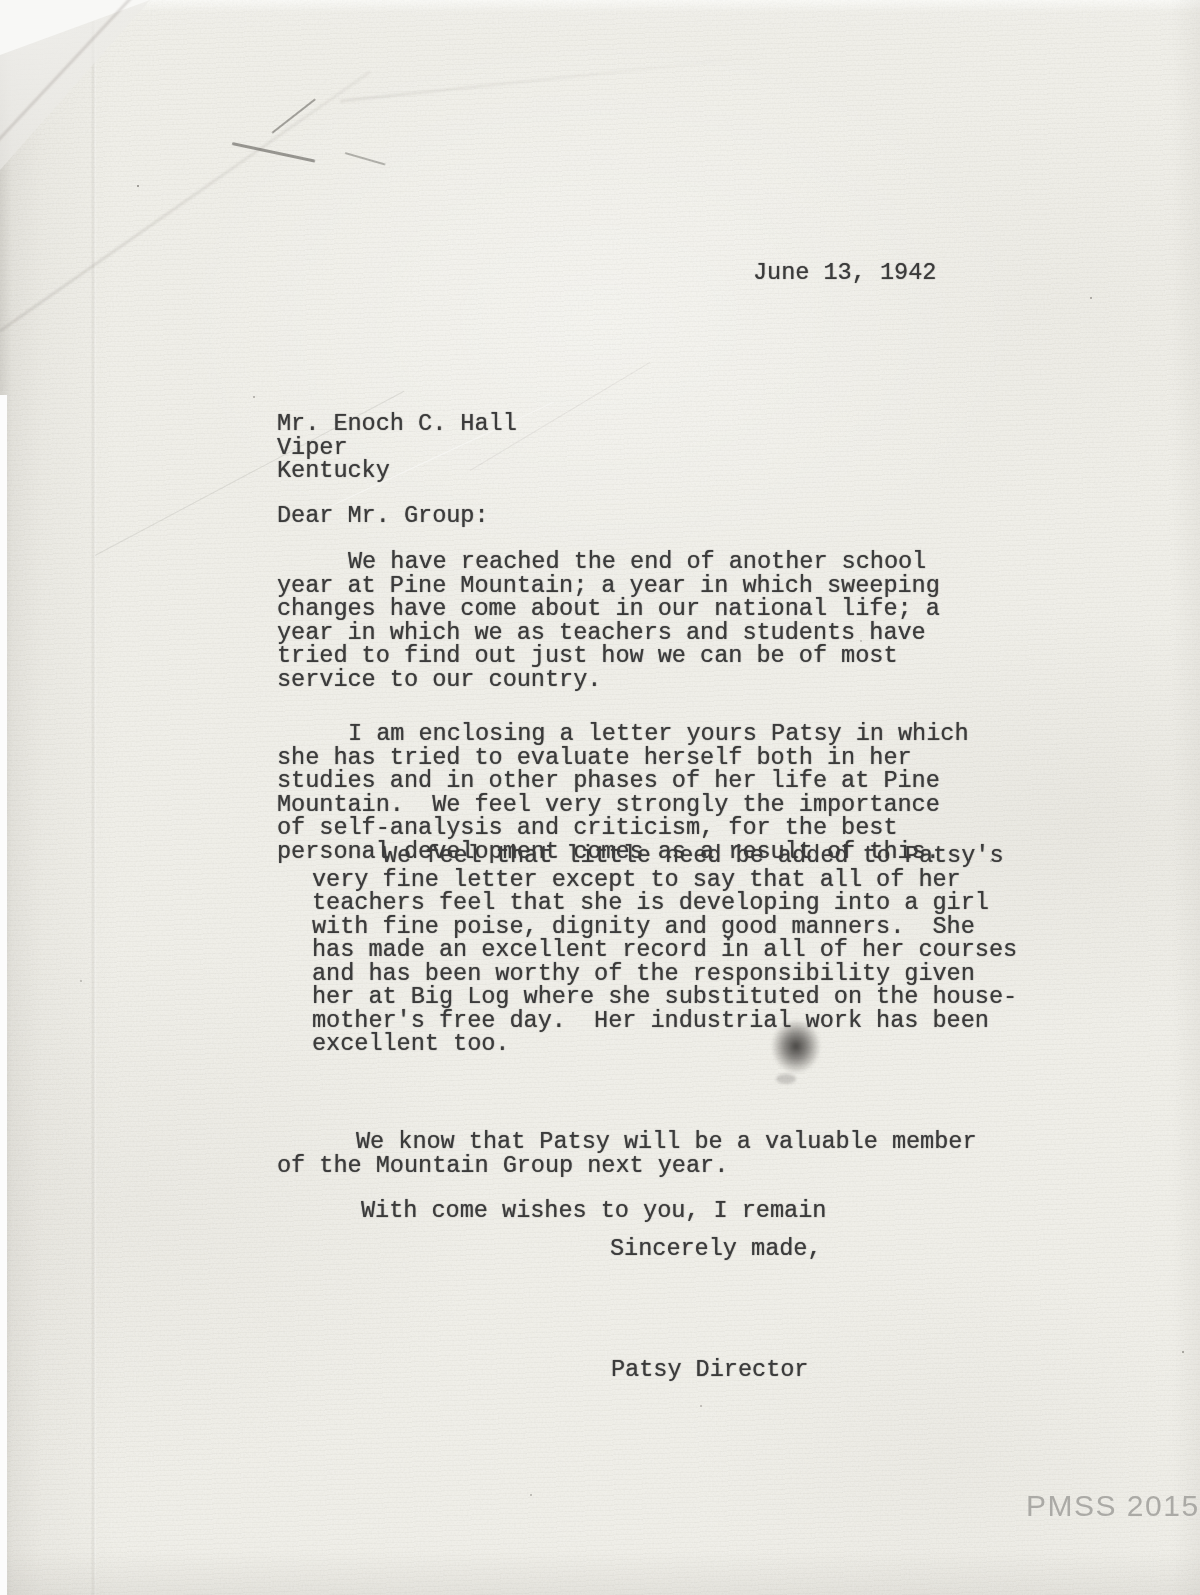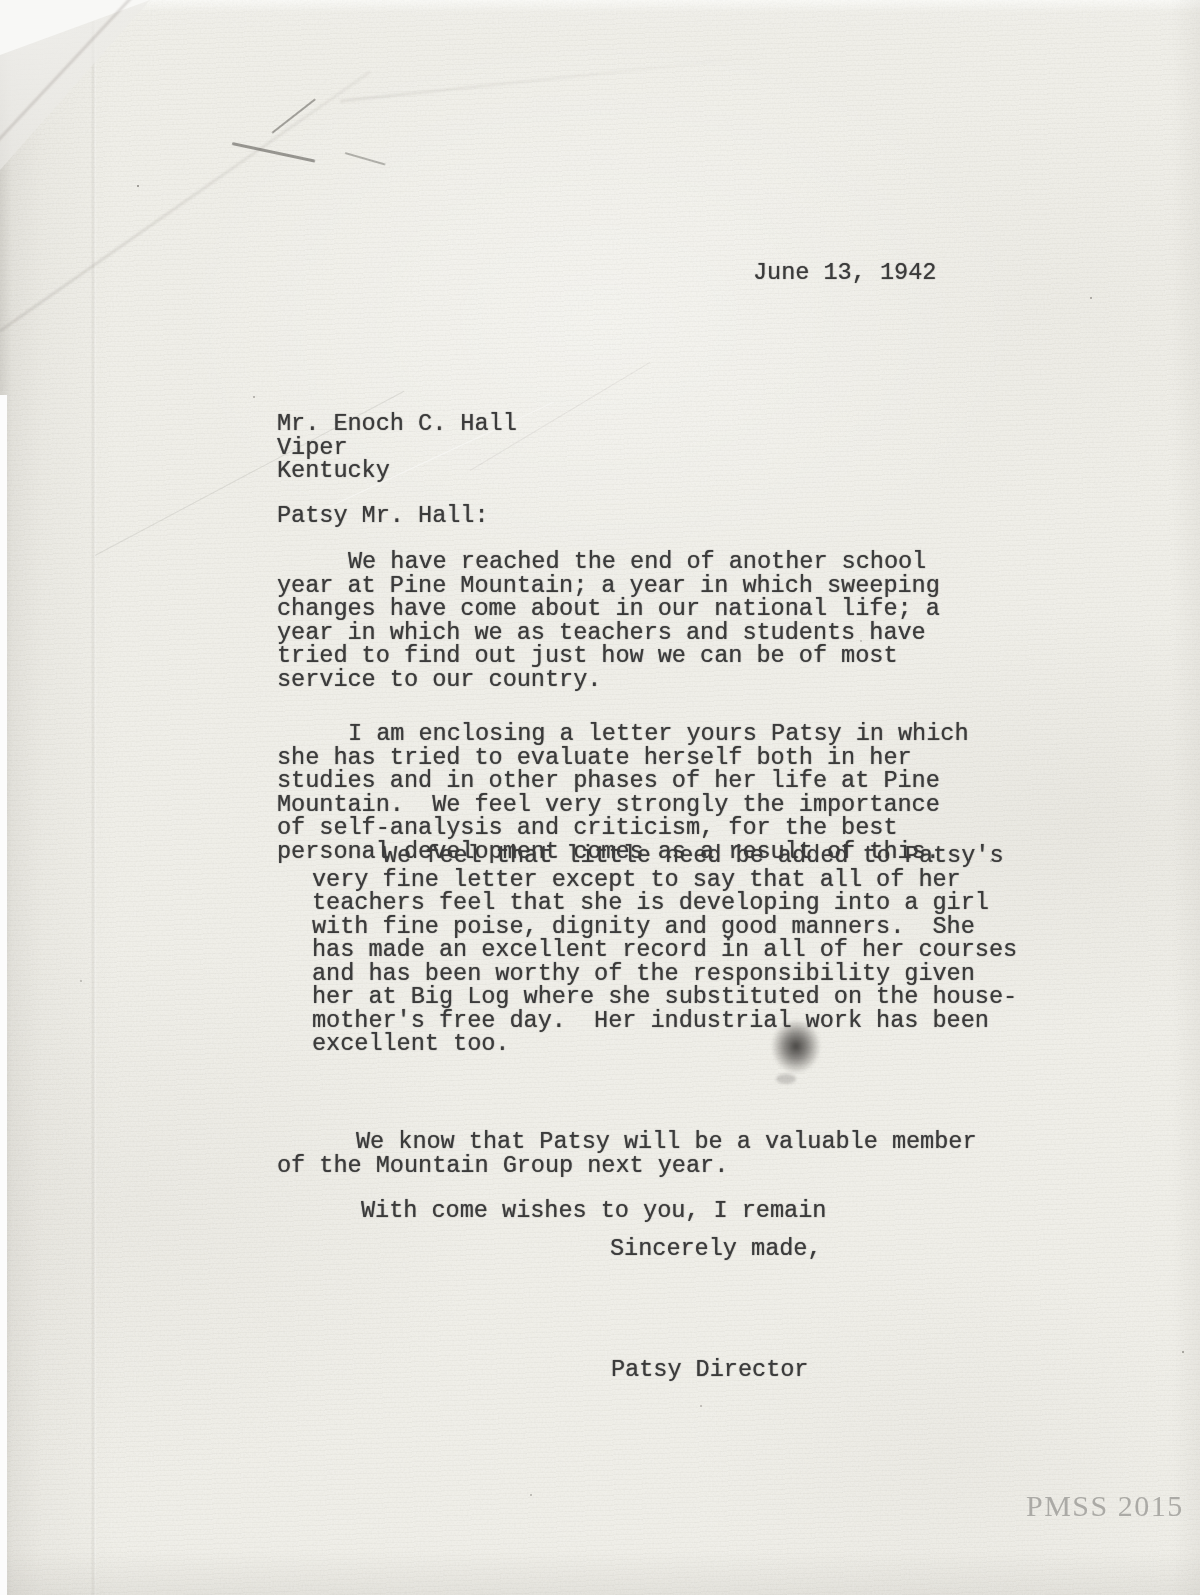--- a/index.html
+++ b/index.html
@@ -65,21 +65,21 @@
   .valediction{left:610px;top:1237px;}
   .sig{left:611px;top:1358px;}
 
   
   .smudge{position:absolute;left:764px;top:1010px;width:64px;height:70px;pointer-events:none;
     background:radial-gradient(50% 50% at 50% 52%, rgba(42,40,38,.85) 0%, rgba(55,52,50,.55) 35%, rgba(80,76,72,.25) 60%, transparent 78%);
     filter:blur(1.6px);}
   .smudge2{position:absolute;left:776px;top:1074px;width:20px;height:10px;border-radius:50%;
     background:rgba(70,66,62,.22);filter:blur(1.5px);pointer-events:none;}
 
-  .watermark{position:absolute;left:1026px;top:1489px;font-family:Liberation Serif, serif;
+  .watermark{position:absolute;left:1026px;top:1489px;font-family:Liberation Sans, sans-serif;
     font-size:30px;color:#a3a29e;letter-spacing:1.5px;opacity:.88;}
 
   .specks{position:absolute;left:137px;top:185px;width:2px;height:2px;border-radius:50%;
     background:rgba(55,50,45,.55);pointer-events:none;
     box-shadow:953px 112px 0 rgba(60,55,50,.45), 116px 211px 0 rgba(60,55,50,.4),
       1045px 1166px 0 rgba(60,55,50,.5), 393px 1309px 0 rgba(60,55,50,.35),
       723px 455px 0 rgba(60,55,50,.28), 853px 675px 0 rgba(60,55,50,.3),
       -57px 795px 0 rgba(60,55,50,.3), 563px 1220px 0 rgba(60,55,50,.33);}
 </style>
 </head>
@@ -116,21 +116,21 @@
   <div class="scratch h1"></div>
   <div class="scratch h2"></div>
   <div class="scratch h3"></div>
   <div class="sliver"></div>
 
   <div class="letter">
     <div class="date">June 13, 1942</div>
     <div class="recipient">Mr. Enoch C. Hall
 Viper
 Kentucky</div>
-    <div class="salutation">Patsy Mr. Hall:</div>
+    <div class="salutation">Dear Mr. Group:</div>
     <div class="para p1">We have reached the end of another school
 year at Pine Mountain; a year in which sweeping
 changes have come about in our national life; a
 year in which we as teachers and students have
 tried to find out just how we can be of most
 service to our country.</div>
     <div class="para p2">I am enclosing a letter yours Patsy in which
 she has tried to evaluate herself both in her
 studies and in other phases of her life at Pine
 Mountain.  We feel very strongly the importance

